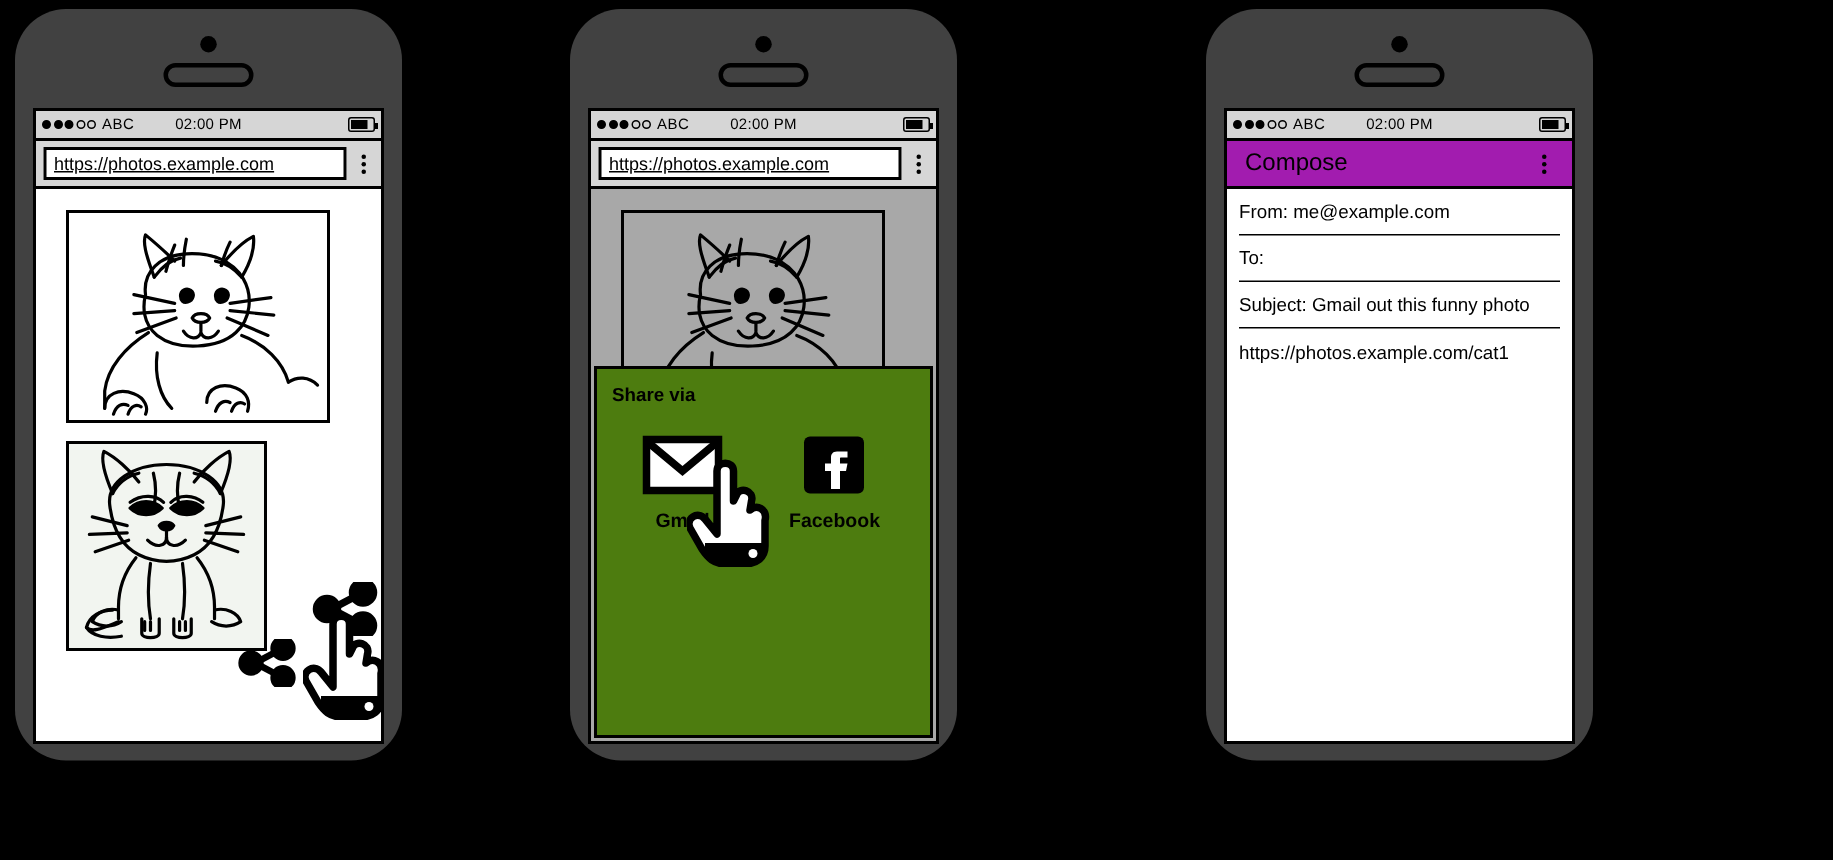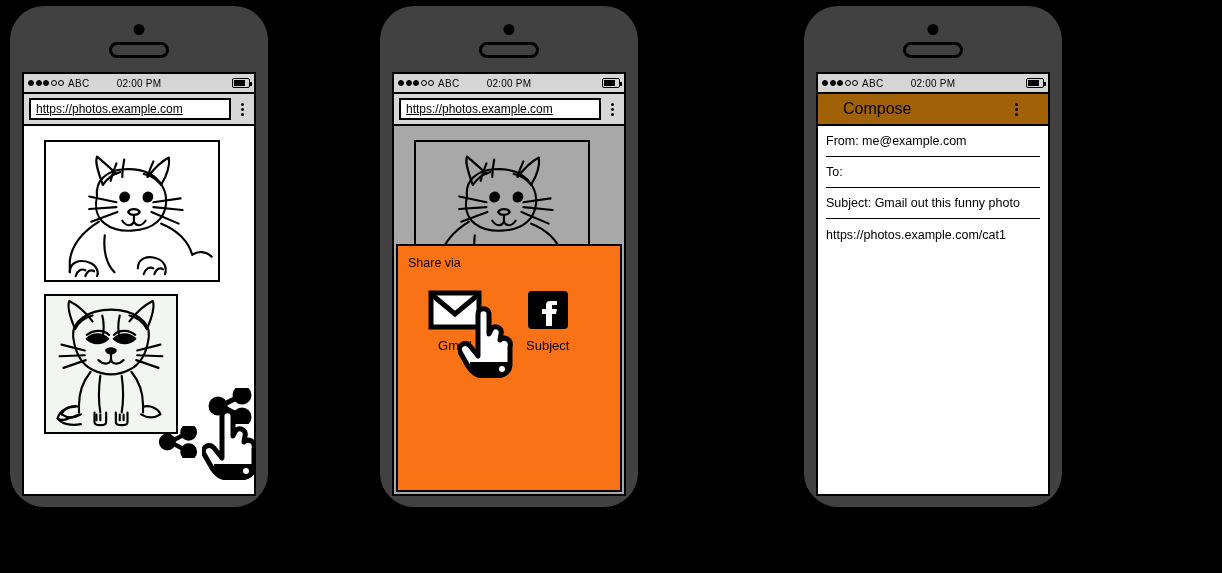--- a/index.html
+++ b/index.html
@@ -98,35 +98,35 @@
 
   .share-ico { position: absolute; }
   .share-ico svg { display: block; }
   .hand { position: absolute; }
   .hand svg { display: block; }
 
   
   .dim { position: absolute; left:0; top:0; right:0; bottom:0; background: rgba(0,0,0,.34); }
   .sheet {
     position: absolute; left: 2px; right: 2px; bottom: 2px;
-    height: 248px; background: #f97316; border: 2px solid #000;
+    height: 248px; background: #4d7c0f; border: 2px solid #000; font-weight: bold;
   }
   .sheet-title { font-size: 12.5px; color:#000; padding: 10px 10px 0 10px; }
   .sheet-grid { position: relative; height: 210px; }
   .share-item { position: absolute; text-align: center; }
   .share-item .lbl { font-size: 13px; color: #000; margin-top: 4px; white-space: nowrap; }
   .it-gmail { left: 30px; top: 20px; }
   .it-fb { left: 128px; top: 20px; }
   .it-clip { left: 18px; top: 110px; }
 
   
   .appbar {
-    height: 32px; background: #a16207;
+    height: 32px; background: #a21caf;
     border-bottom: 2px solid #000;
-    display: flex; align-items: center; padding: 0 25px;
+    display: flex; align-items: center; padding: 0 12px;
   }
   .appbar .title { font-size: 16px; color: #000; flex: 1; }
   .mailbody { background: #fff; height: 368px; padding: 0 8px; }
   .mailrow {
     height: 31px; display: flex; align-items: center;
     border-bottom: 1.6px solid #000;
     font-size: 12.5px; color:#000; white-space: nowrap;
   }
   .mailrow.last { border-bottom: none; text-align: right; }
 </style>
@@ -337,21 +337,21 @@
               <div class="lbl">Gmail</div>
             </div>
 
             <div class="share-item it-fb">
               <span>
                 <svg width="42" height="40" viewBox="0 0 42 40">
                   <rect x="1" y="1" width="40" height="38" rx="4" fill="#000"></rect>
                   <path d="M26 11 L23 11 C20 11 19 13 19 15 L19 19 L15 19 L15 24 L19 24 L19 36 L25 36 L25 24 L29 24 L30 19 L25 19 L25 16 C25 15 25 15 26 15 L30 15 L30 11 Z" fill="#fff"></path>
                 </svg>
               </span>
-              <div class="lbl">Subject</div>
+              <div class="lbl">Facebook</div>
             </div>
 
 
             <div class="hand" style="left:60px; top:32px;">
               <svg width="58" height="76" viewBox="0 0 58 76">
                 <path d="M20 30 L20 12 C20 5 31 5 31 12 L31 32 L33 28 C35 22 45 25 43 32 L42 38
                          C46 34 54 37 52 45 L52 62 C52 70 46 74 38 74 L26 74 C18 74 14 70 10 64
                          L2 50 C-1 44 7 38 12 44 L20 54 Z" fill="#fff" stroke="#000" stroke-width="5" stroke-linejoin="round"></path>
                 <path d="M12 60 L52 60 L52 66 C52 72 47 74 40 74 L26 74 C19 74 15 70 12 64 Z" fill="#000"></path>
                 <circle cx="44" cy="67" r="3" fill="#fff"></circle>

